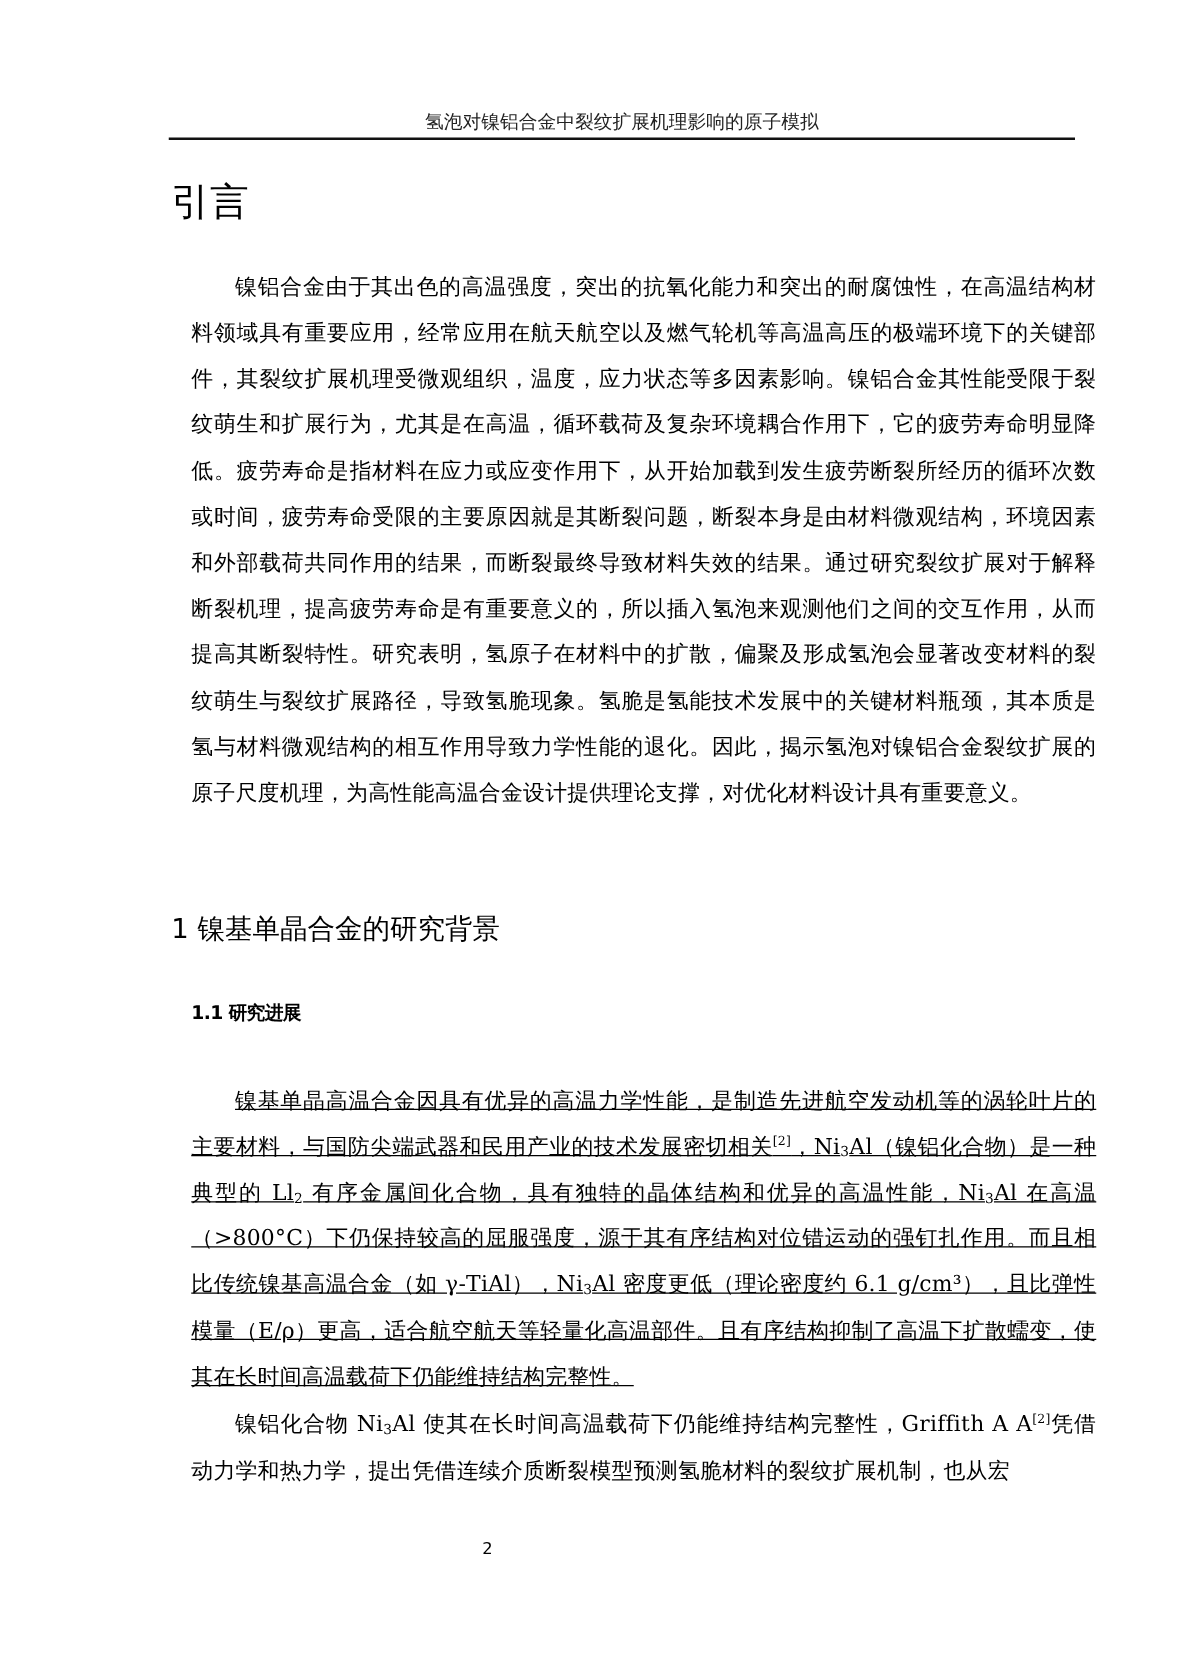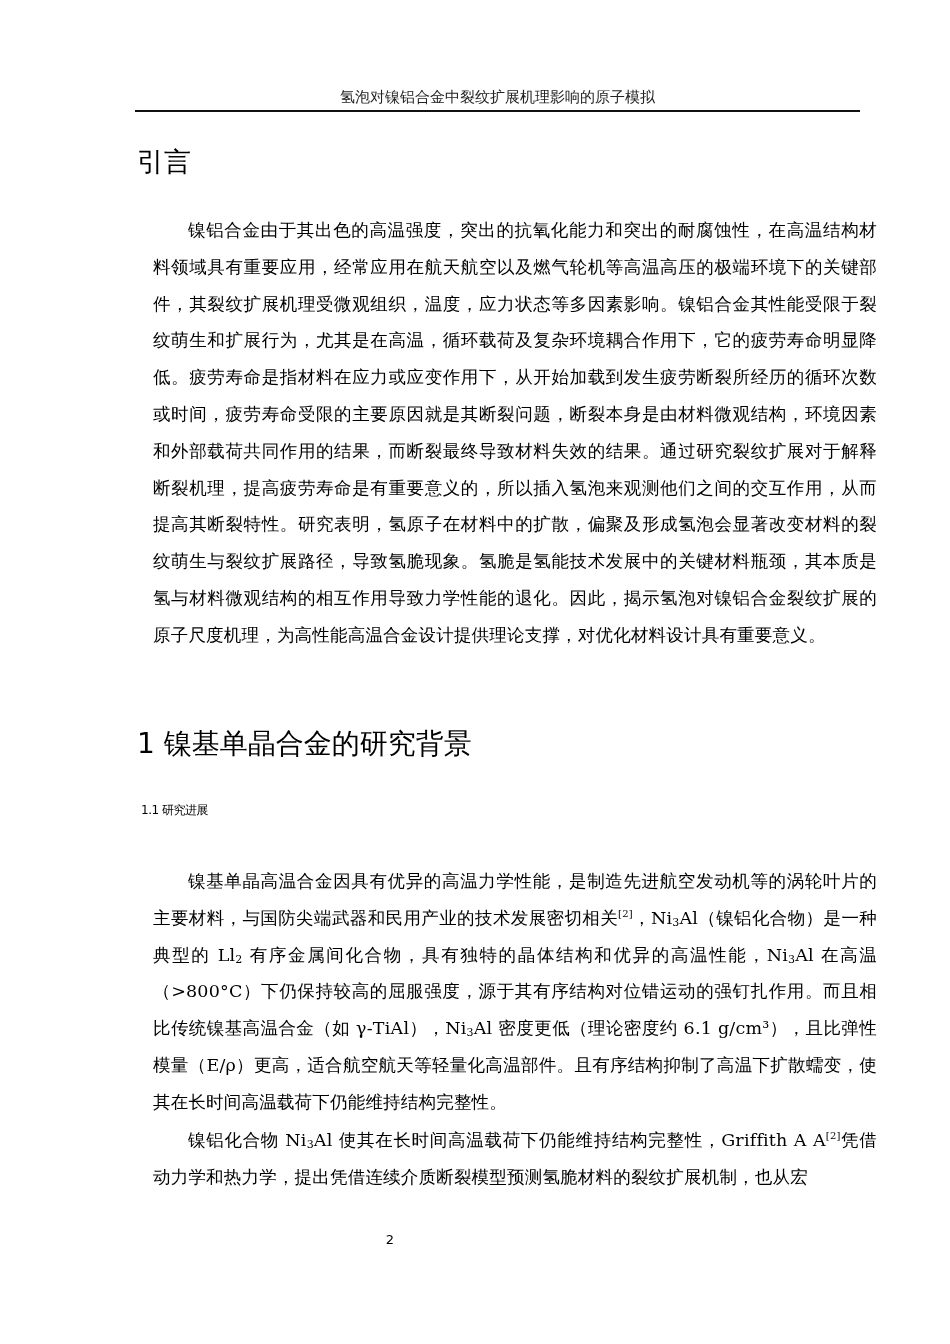--- a/index.html
+++ b/index.html
@@ -43,21 +43,21 @@
     .content {
       position: absolute;
       left: 137px;
       width: 724px;
       top: 0;
     }
     .h-intro {
       position: absolute;
       top: 146px;
       left: 0;
-      font-size: 27px;
+      font-size: 31px;
       line-height: 32px;
       font-family: "DejaVu Sans", "Liberation Sans", sans-serif;
       font-weight: normal;
       margin: 0;
     }
     .para {
       position: absolute;
       left: 0;
       width: 724px;
       font-size: 17.5px;
@@ -65,38 +65,38 @@
       text-align: justify;
       text-indent: 2em;
       margin: 16px;
       letter-spacing: 0.2px;
     }
     .para-intro { top: 196px; }
     .h1 {
       position: absolute;
       top: 730px;
       left: 0;
-      font-size: 28px;
+      font-size: 22px;
       line-height: 28px;
       font-family: "DejaVu Sans", "Liberation Sans", sans-serif;
       font-weight: normal;
       margin: 0;
     }
     .h2 {
       position: absolute;
       top: 798px;
-      left: 4px;
-      font-size: 12px;
+      left: 16px;
+      font-size: 15px;
       line-height: 24px;
       font-family: "DejaVu Sans", "Liberation Sans", sans-serif;
-      font-weight: normal;
+      font-weight: bold;
       margin: 0;
       letter-spacing: -0.5px;
     }
-    .para-11a { top: 847px; }
+    .para-11a { top: 847px; text-decoration: underline; }
     .para-11b { top: 1106px; }
     sup { font-size: 10px; line-height: 0; vertical-align: 7px; }
     sub { font-size: 11px; line-height: 0; vertical-align: -2px; }
     .page-number {
       position: absolute;
       top: 1232px;
       left: 370px;
       width: 40px;
       text-align: center;
       font-size: 13px;

